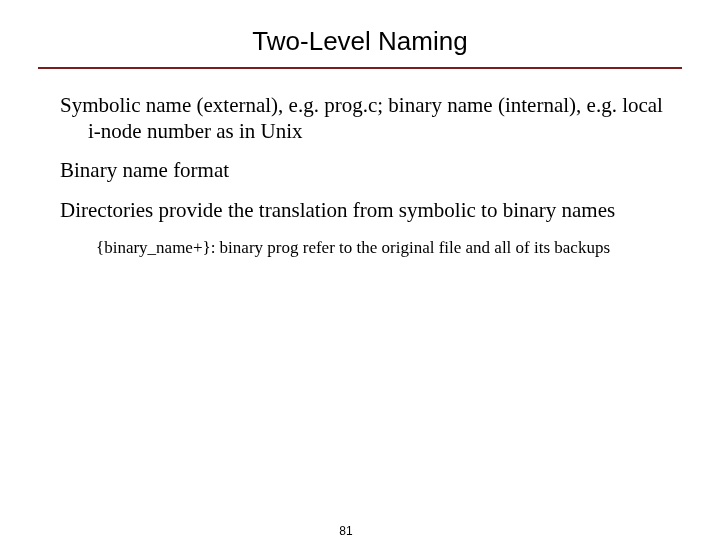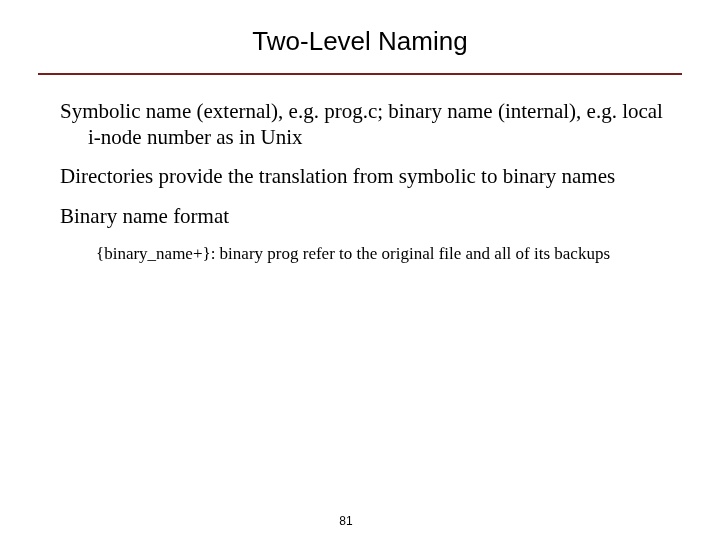--- a/index.html
+++ b/index.html
@@ -17,21 +17,21 @@
     height: 540px;
     padding: 20px 38px 0 38px;
     position: relative;
   }
   .title {
     text-align: center;
     font-family: Arial, Helvetica, sans-serif;
     font-size: 26px;
     color: #000000;
     margin-top: 6px;
-    margin-bottom: 16px;
+    margin-bottom: 10px;
     font-weight: 400;
   }
   .rule {
     border: none;
     border-top: 2px solid #7a1d1d;
     margin: 0 0 24px 0;
   }
   .body {
     padding: 0 2px;
     margin-left: 20px;
@@ -45,42 +45,42 @@
   }
   .lvl2 {
     font-size: 17px;
     line-height: 1.25;
     margin: 0 0 12px 0;
     padding-left: 64px;
     text-indent: -28px;
   }
   .pagenum {
     position: absolute;
-    bottom: 12px;
+    bottom: 2px;
     left: 0;
     width: 692px;
     text-align: center;
     font-family: Arial, Helvetica, sans-serif;
     font-size: 12px;
     color: #000000;
   }
 </style>
 </head>
 <body>
 
 <div class="slide">
 
   <div class="title">Two-Level Naming</div>
   <hr class="rule">
 
   <div class="body">
 
     <p class="lvl1">Symbolic name (external), e.g. prog.c; binary name (internal), e.g. local i-node number as in Unix</p>
+    <p class="lvl1">Binary name format</p>
     <p class="lvl1">Directories provide the translation from symbolic to binary names</p>
-    <p class="lvl1">Binary name format</p>
 
     <p class="lvl2">{binary_name+}: binary prog refer to the original file and all of its backups</p>
 
   </div>
 
   <div class="pagenum">81</div>
 
 </div>
 
 </body></html>

